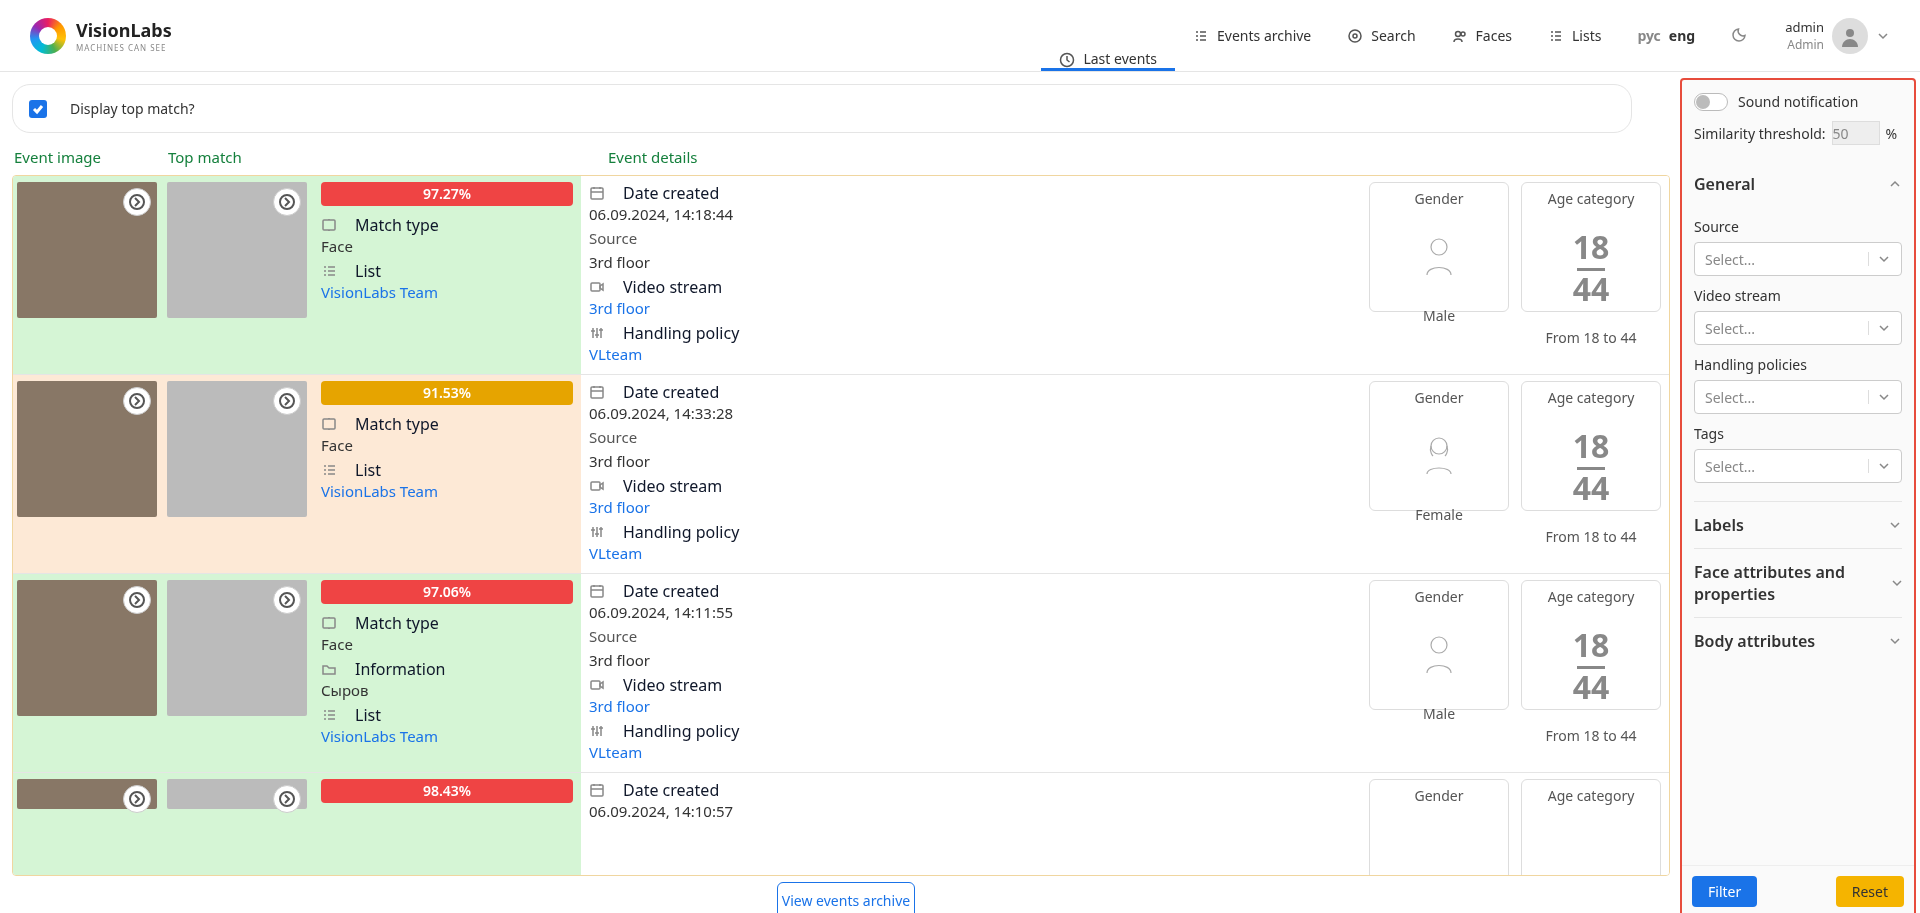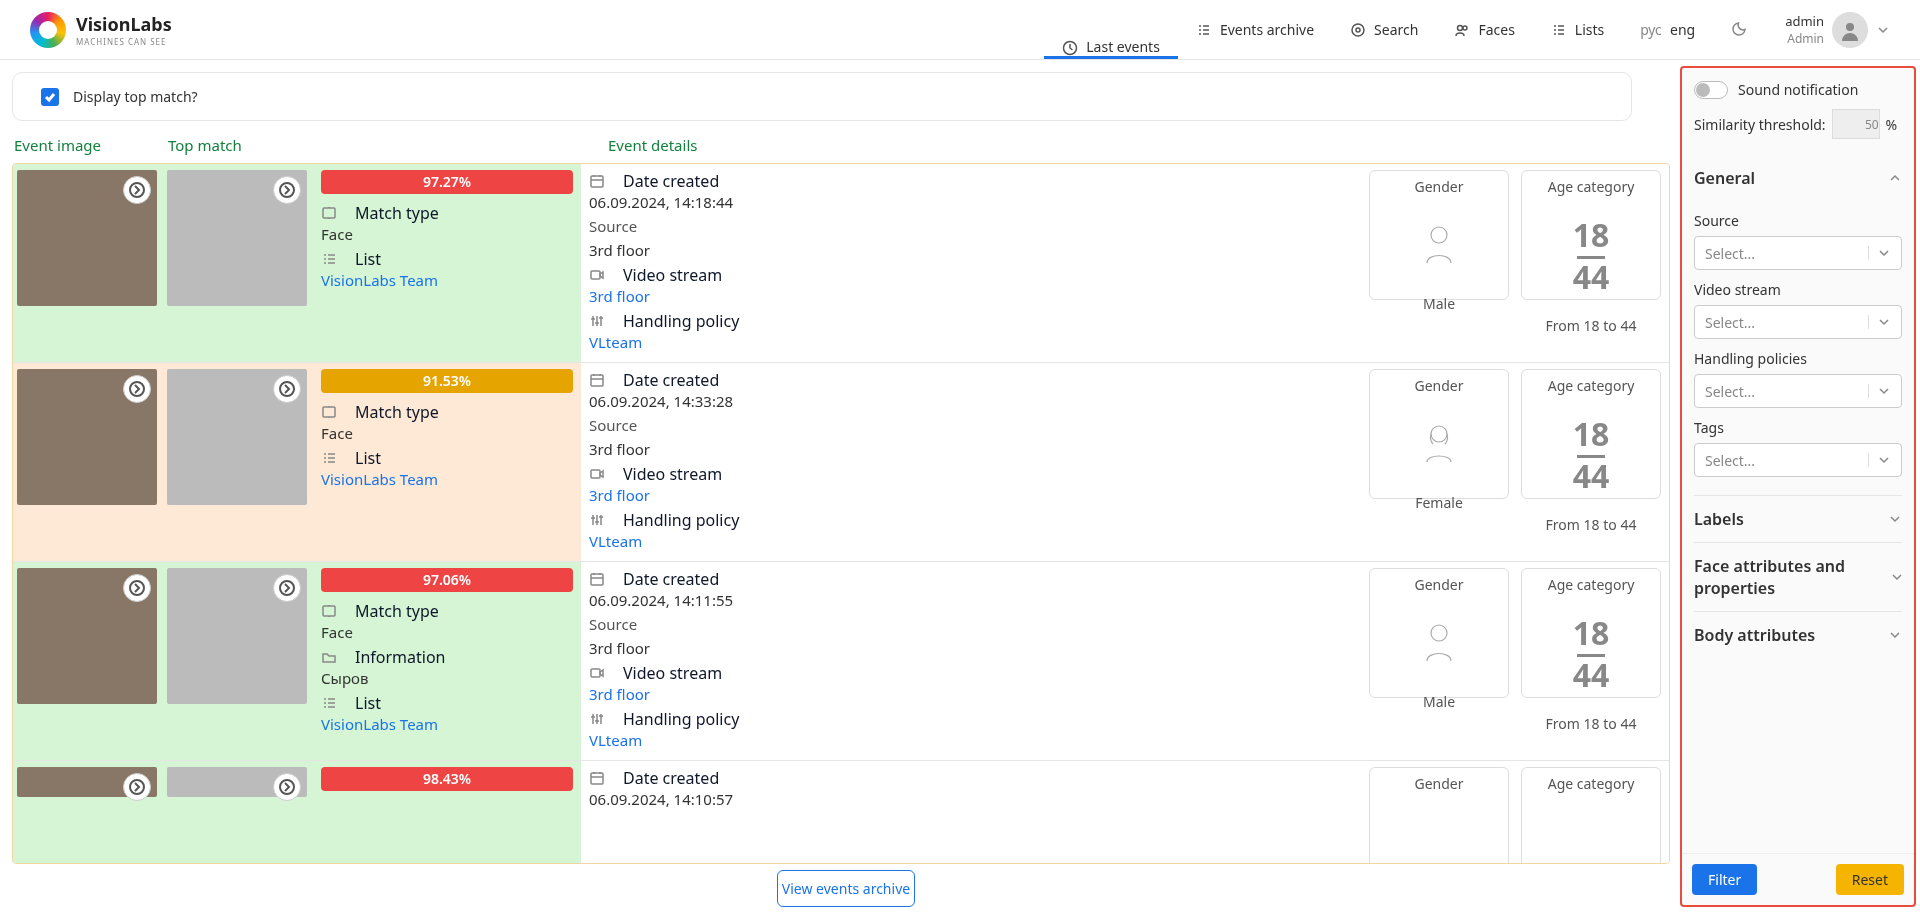--- a/index.html
+++ b/index.html
@@ -1,44 +1,44 @@
 <!DOCTYPE html>
 <html><head>
 <meta charset="utf-8">
 <style>
   * { box-sizing: border-box; margin: 0; padding: 0; font-family: -apple-system, system-ui, "Segoe UI", sans-serif; }
   body { background: #fff; color: #333; font-size: 14px; }
   
   
-  .header { display: flex; align-items: center; height: 60px; padding: 0 30px; border-bottom: 1px solid #e5e5e5; }
+  .header { display: flex; align-items: center; height: 72px; padding: 0 30px; border-bottom: 1px solid #e5e5e5; }
   .logo-wrap { display: flex; align-items: center; gap: 10px; }
   .logo-ring { width: 36px; height: 36px; border-radius: 50%; background: conic-gradient(#e91e63, #ff9800, #ffc107, #4caf50, #00bcd4, #2196f3, #9c27b0, #e91e63); display:flex; align-items:center; justify-content:center; }
   .logo-ring::after { content:""; width:18px; height:18px; background:#fff; border-radius:50%; }
   .logo-txt { display:flex; flex-direction:column; }
   .logo-txt .brand { font-weight:700; font-size:18px; color:#222; }
   .logo-txt .tag { font-size:8px; letter-spacing:1px; color:#888; }
   .nav { margin-left:auto; display:flex; align-items:center; gap:0; height:100%; }
   .nav-item { display:flex; align-items:center; gap:8px; padding:0 18px; height:100%; color:#333; cursor:pointer; position:relative; }
   .nav-item.active { border-bottom:3px solid #1a73e8;align-items:flex-end; }
   .nav-item svg { width:16px; height:16px; stroke:#555; fill:none; stroke-width:1.5; }
-  .lang { display:flex; gap:8px; padding:0 18px; color:#888; }
+  .lang { display:flex; gap:8px; padding:0 18px; color:#888;font-weight:bold; }
   .lang .active { color:#333; }
   .theme-toggle { padding:0 18px; color:#888; }
   .user { display:flex; align-items:center; gap:8px; padding-left:18px; }
   .user-text { text-align:right; font-size:13px; }
   .user-text .name { color:#333; }
   .user-text .role { color:#888; font-size:12px; }
   .avatar { width:36px; height:36px; border-radius:50%; background:#ddd; display:flex; align-items:center; justify-content:center; }
   .avatar svg { width:22px; height:22px; fill:#888; }
   .chev { width:14px; height:14px; stroke:#888; stroke-width:1.5; fill:none; }
 
   
   .layout { display:flex; height: calc(100vh - 60px); }
   .main { flex:1; padding: 12px 0 0 12px; display:flex; flex-direction:column; overflow:hidden; }
-  .top-bar { border:1px solid #e5e5e5; border-radius:10px; padding:14px 28px; margin-right:48px; display:flex; align-items:center; gap:14px; }
+  .top-bar { border:1px solid #e5e5e5; border-radius:18px; padding:14px 16px; margin-right:48px; display:flex; align-items:center; gap:23px; }
   .checkbox { width:18px; height:18px; border-radius:3px; background:#1a73e8; display:flex; align-items:center; justify-content:center; }
   .checkbox svg { width:12px; height:12px; stroke:#fff; stroke-width:3; fill:none; }
 
   .col-headers { display:flex; padding:14px 2px 8px; color:#15803d; font-size:15px; }
   .ch-img { width:154px; }
   .ch-match { width:440px; }
   .ch-details { flex:1; }
 
   .events { flex:1; overflow-y:auto; border:1px solid #f0d6a0; border-radius:4px; margin-right:10px; position:relative; }
   .event-row { display:flex; border-bottom:1px solid #e5e5e5; }
@@ -74,21 +74,21 @@
 
   .footer-btn { margin:6px auto; padding:8px 4px; border:1px solid #1a73e8; color:#1a73e8; border-radius:6px; background:#fff; cursor:pointer; font-size:14px; }
 
   
   .sidebar { width:236px; border:2px solid #e74c3c; border-radius:4px; margin:6px 4px 6px 0; display:flex; flex-direction:column; background:#fafafa; }
   .side-pad { padding:12px 12px 0; overflow-y:auto; flex:1; }
   .switch-row { display:flex; align-items:center; gap:10px; font-size:14px; color:#333; margin-bottom:10px; }
   .switch { width:34px; height:18px; border-radius:9px; background:#fff; border:1px solid #bbb; position:relative; }
   .switch::after { content:""; position:absolute; width:14px; height:14px; background:#bbb; border-radius:50%; top:1px; left:1px; }
   .thresh-row { display:flex; align-items:center; gap:6px; font-size:14px; margin-bottom:16px; }
-  .thresh-input { width:48px; height:30px; border:1px solid #ddd; background:#eee; text-align:right; color:#888; font-size:12px; }
+  .thresh-input { width:48px; height:24px; border:1px solid #ddd; background:#eee; text-align:left; color:#888; font-size:14px; }
   .section-hdr { display:flex; justify-content:space-between; align-items:center; padding:12px 0; font-size:16px; font-weight:600; border-top:1px solid #e5e5e5; cursor:pointer; }
   .section-hdr.first { border-top: none; }
   .filter-label { font-size:14px; color:#333; margin:10px 0 6px; }
   .select { display:flex; align-items:center; justify-content:space-between; border:1px solid #ccc; border-radius:4px; height:34px; padding:0 10px; color:#888; font-size:14px; background:#fff; cursor:pointer; }
   .select .div { border-left:1px solid #ddd; padding-left:8px; display:flex; align-items:center; }
   .side-footer { display:flex; gap:10px; padding:10px; border-top:1px solid #eee; }
   .btn { flex:0; padding:6px 16px; border-radius:4px; border:none; font-size:14px; cursor:pointer; }
   .btn-primary { background:#1a73e8; color:#fff; }
   .btn-warn { background:#f5b400; color:#333; margin-left:auto; }
 

